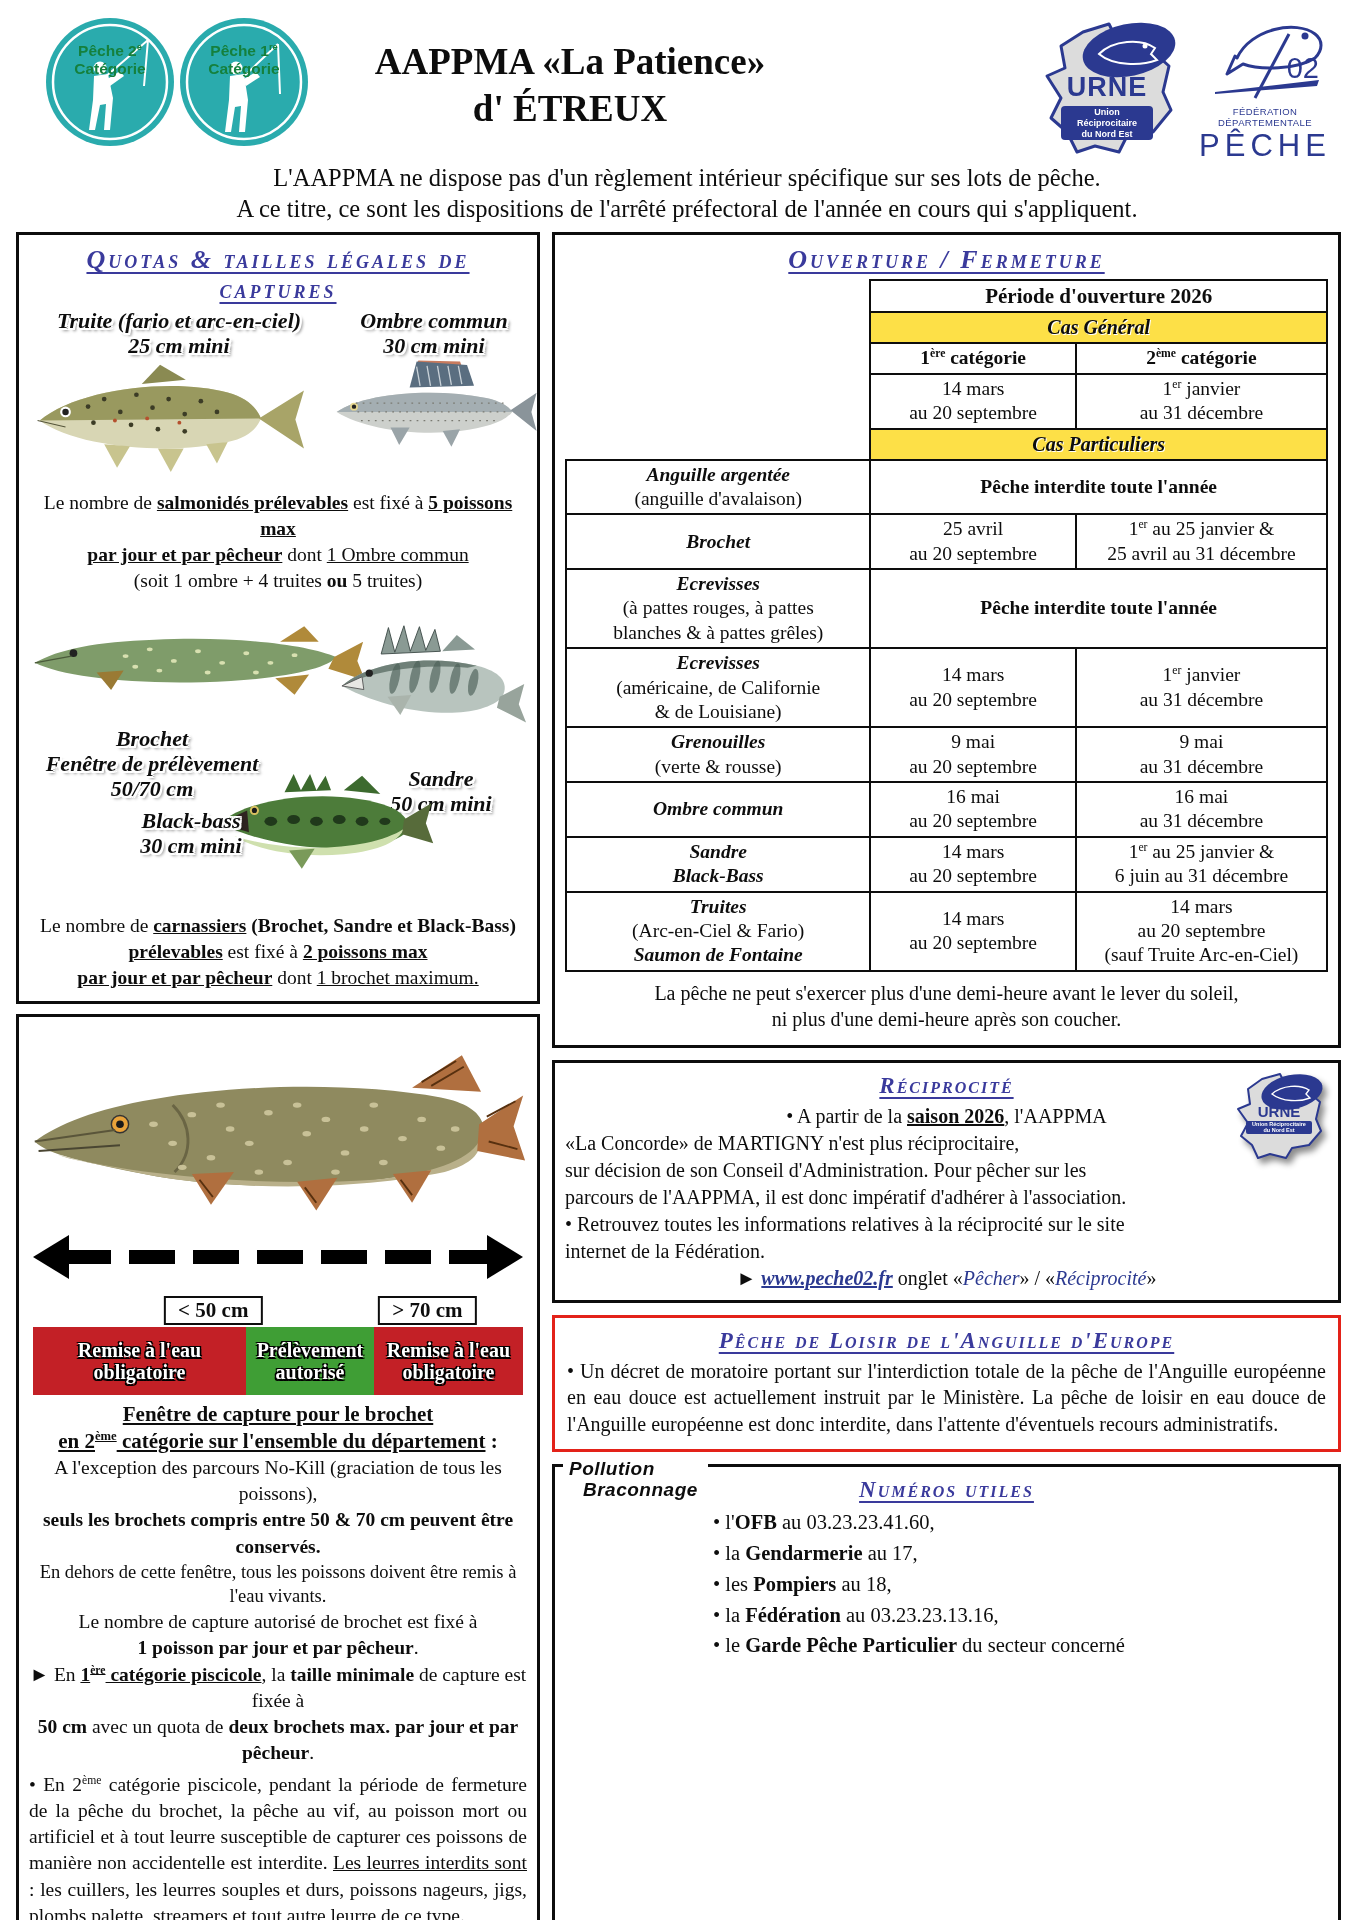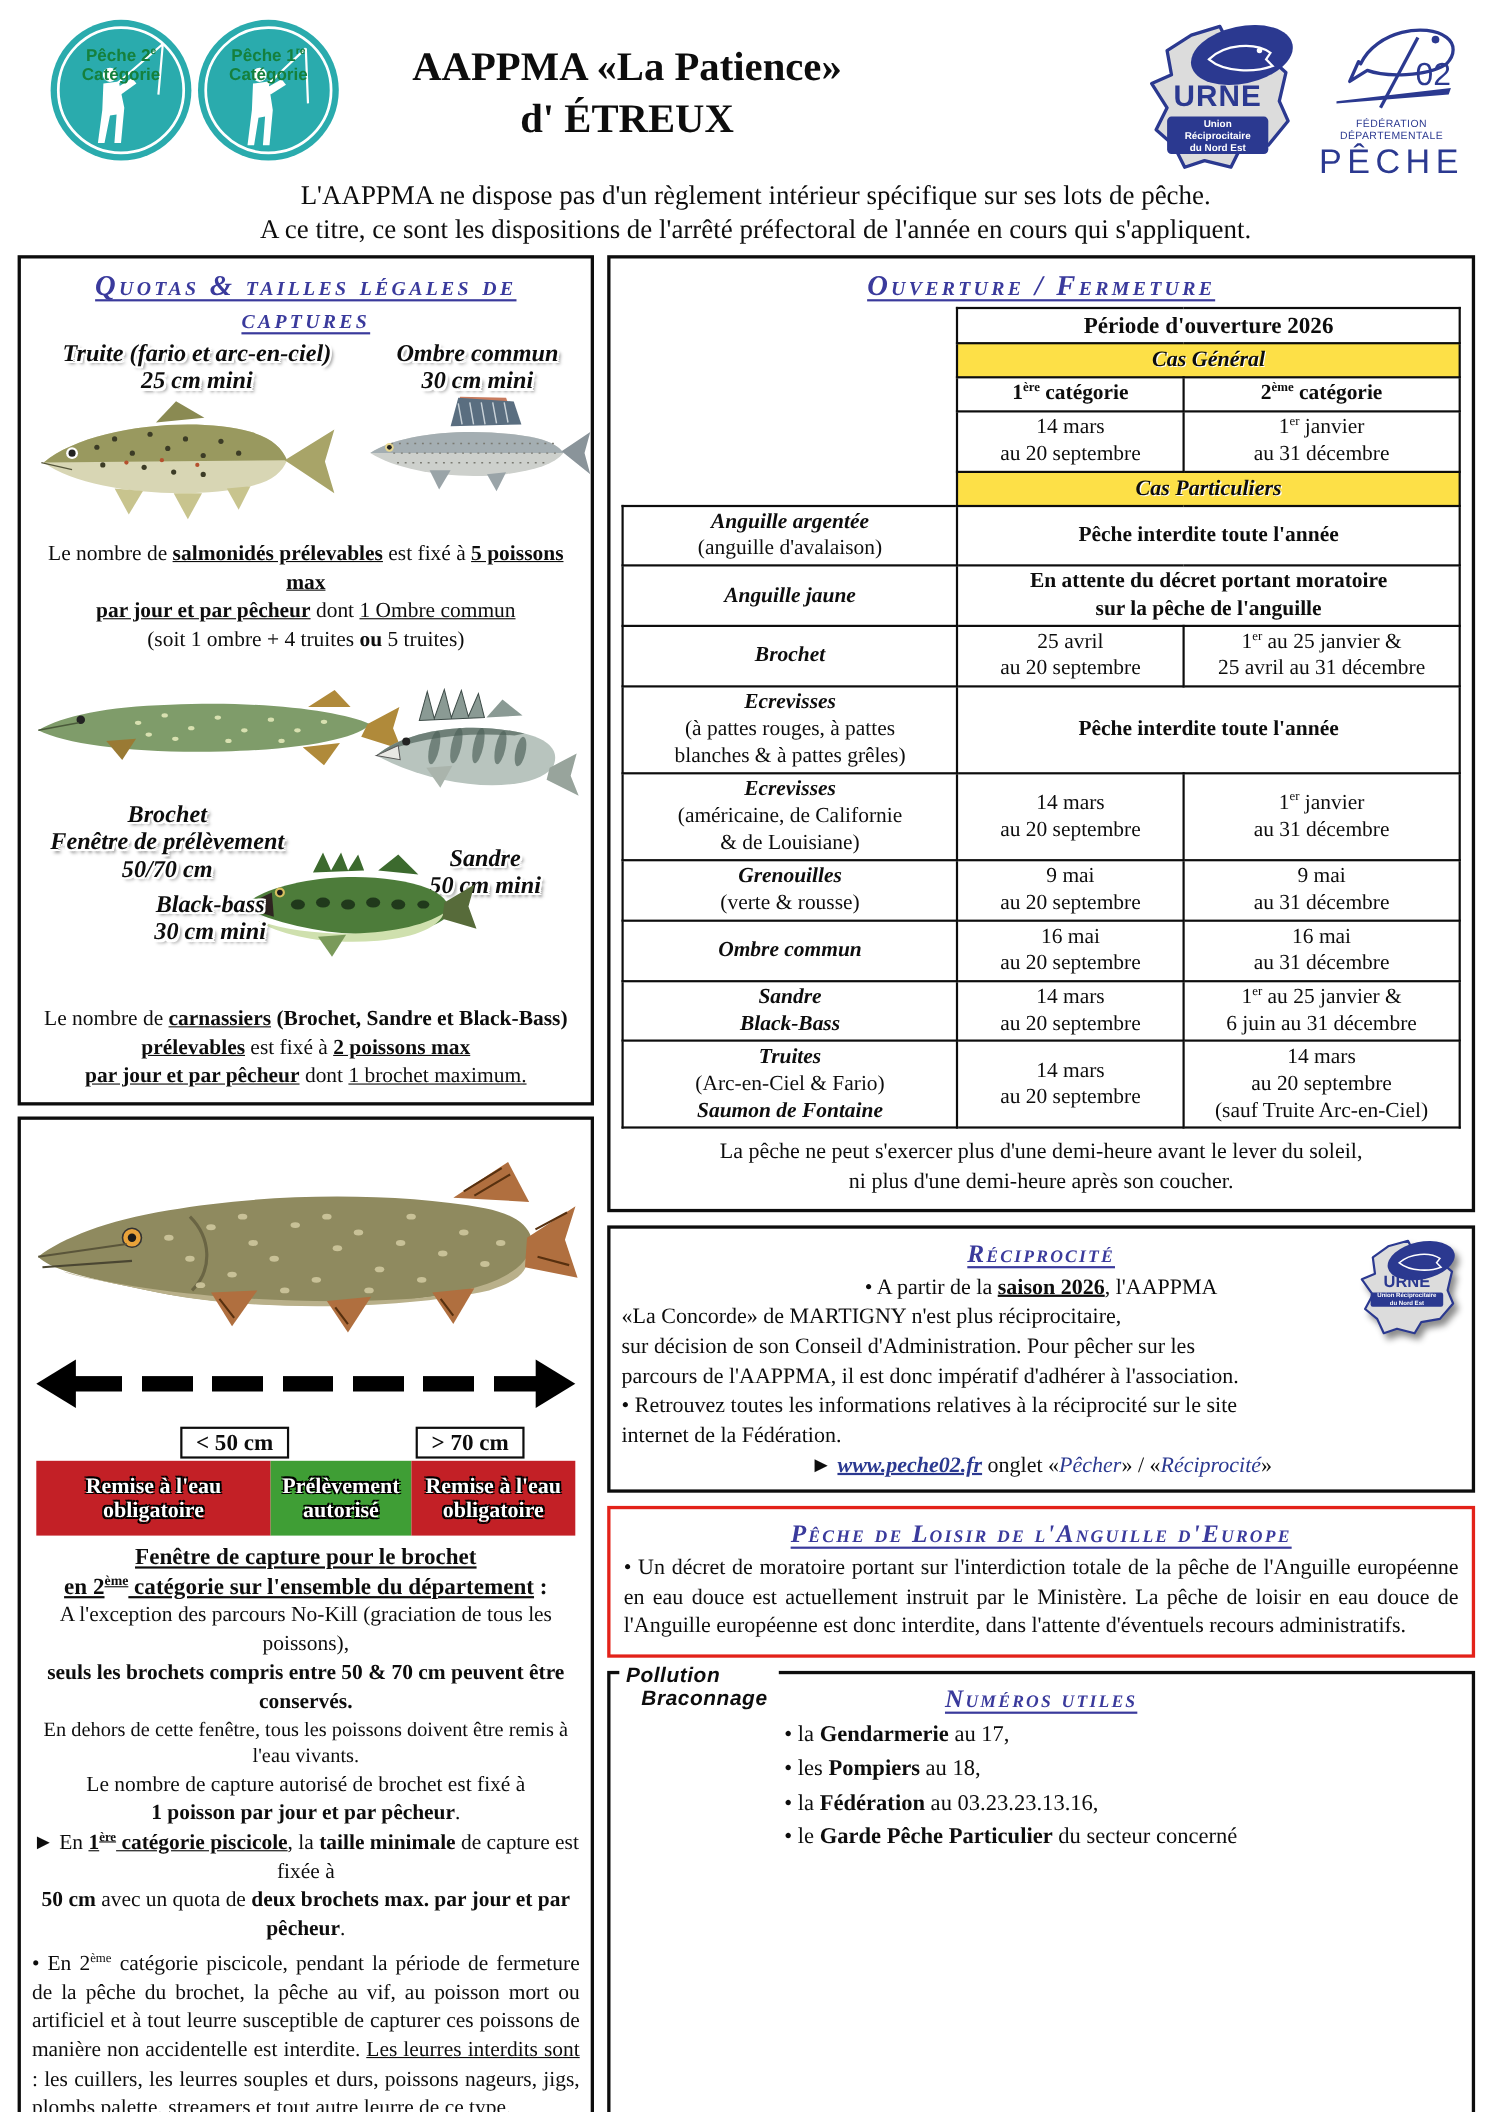--- a/index.html
+++ b/index.html
@@ -439,25 +439,20 @@
         <tr>
           <td class="nob"></td>
           <td colspan="2" class="gray">Cas Particuliers</td>
         </tr>
         <tr>
           <td><span class="bi">Anguille argentée</span><span>
 (anguille d'avalaison)</span></td>
           <td colspan="2" class="b">Pêche interdite toute l'année</td>
         </tr>
         <tr>
-          <td><span class="bi">Anguille jaune</span></td>
-          <td colspan="2" class="b">En attente du décret portant moratoire
-sur la pêche de l'anguille</td>
-        </tr>
-        <tr>
           <td><span class="bi">Brochet</span></td>
           <td>25 avril
 au 20 septembre</td>
           <td><span>1</span><span class="sup">er</span><span> au 25 janvier  &amp;
 25 avril au 31 décembre</span></td>
         </tr>
         <tr>
           <td><span class="bi">Ecrevisses</span><span>
 (à pattes rouges, à pattes
 blanches &amp; à pattes grêles)</span></td>
@@ -537,20 +532,21 @@
       <div class="ang-text">• Un décret de moratoire portant sur l'interdiction totale de la pêche de l'Anguille européenne en eau douce est actuellement instruit par le Ministère. La pêche de loisir en eau douce de l'Anguille européenne est donc interdite, dans l'attente d'éventuels recours administratifs.</div>
     </div>
 
     <div class="box mtr numbox">
       <div class="corner">
         <div>Pollution</div>
         <div class="l2">Braconnage</div>
       </div>
       <div class="bluehead small">Numéros utiles</div>
       <div class="num-items">
+        <div><span>• l'</span><span class="b">OFB</span><span> au 03.23.23.41.60,</span></div>
         <div><span>• la </span><span class="b">Gendarmerie</span><span> au 17,</span></div>
         <div><span>• les </span><span class="b">Pompiers</span><span> au 18,</span></div>
         <div><span>• la </span><span class="b">Fédération</span><span> au 03.23.23.13.16,</span></div>
         <div><span>• le </span><span class="b">Garde Pêche Particulier</span><span> du secteur concerné</span></div>
       </div>
     </div>
   </section>
 </main>
 
 </body></html>

